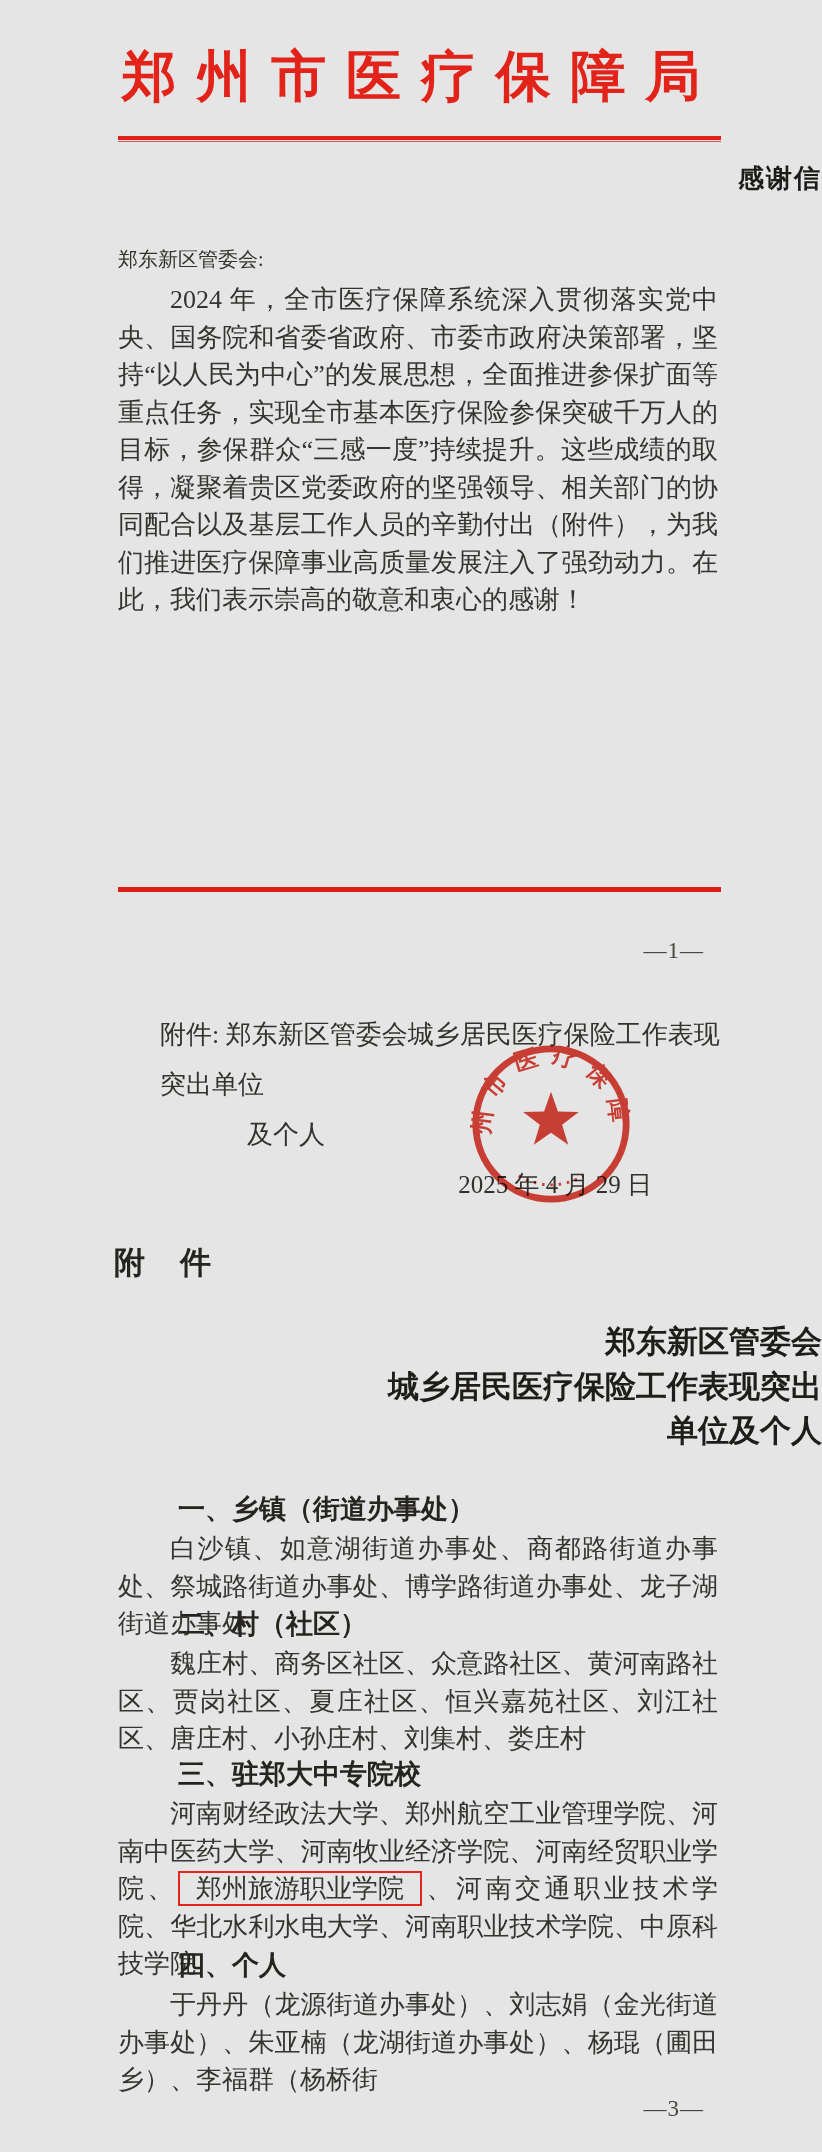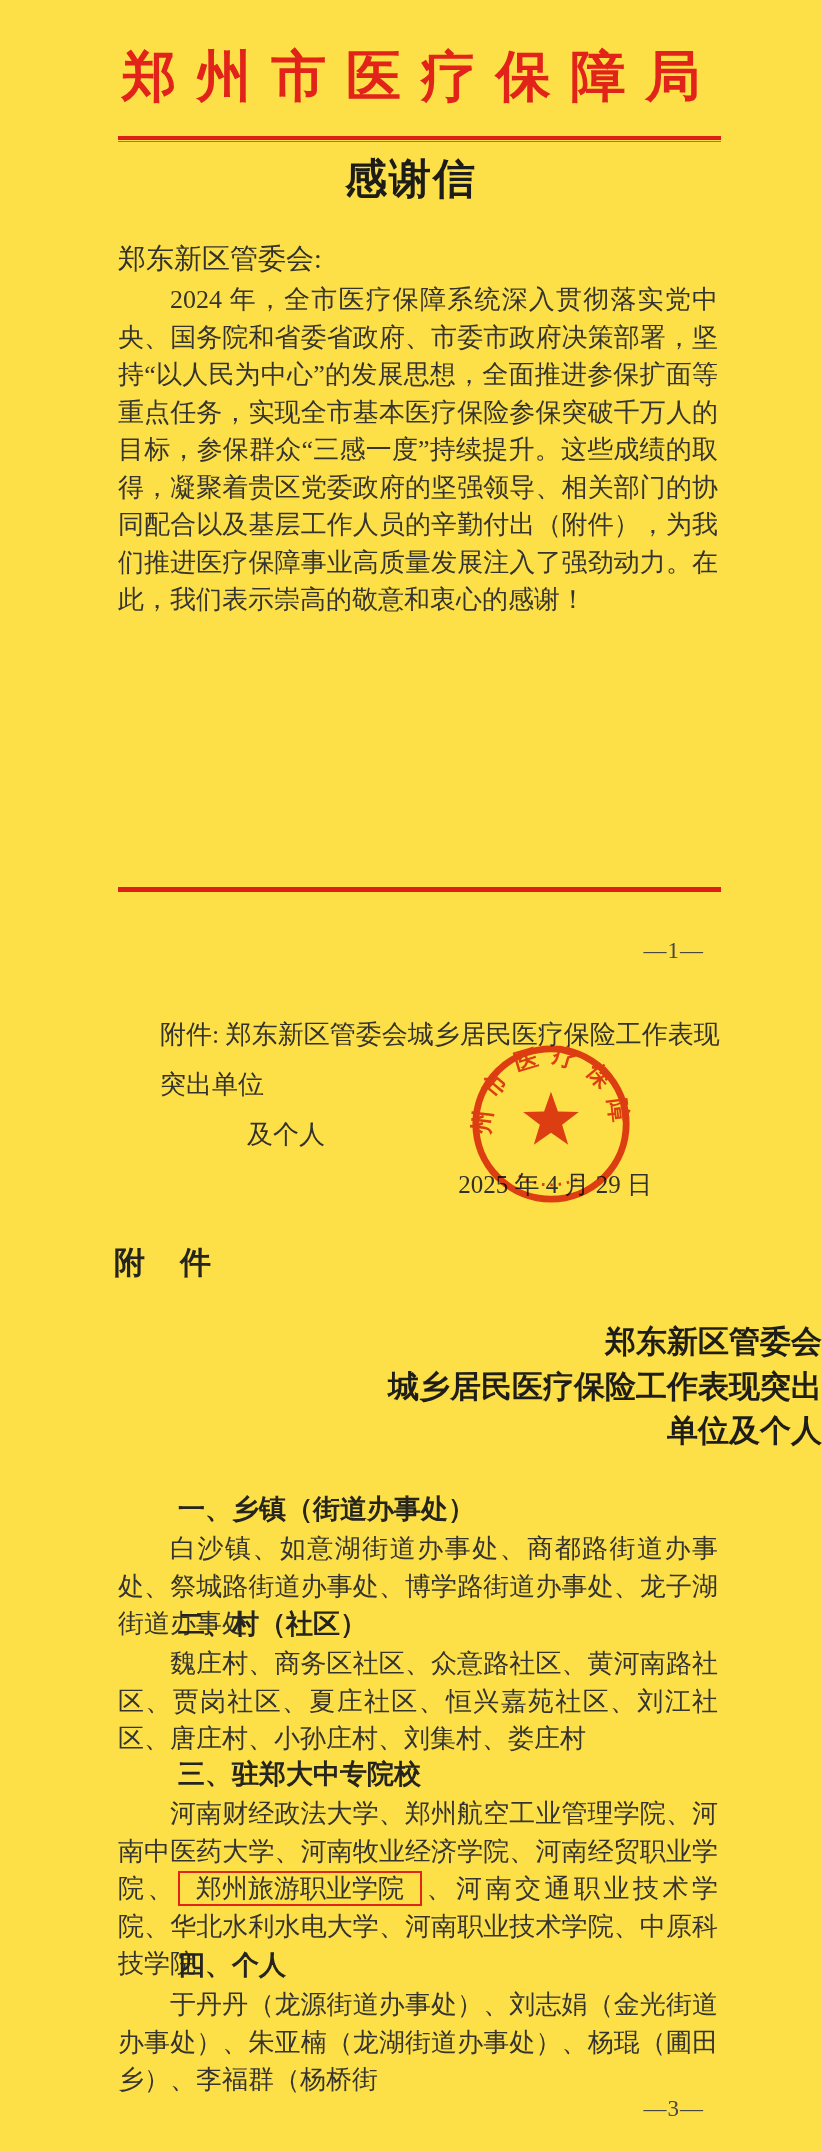--- a/index.html
+++ b/index.html
@@ -1,43 +1,43 @@
 <!DOCTYPE html>
 <html lang="zh"><head>
 <meta charset="utf-8">
 <style>
   html,body{margin:0;padding:0;background:#fbfaf8;}
   .page{
     position:relative;
     width:822px;height:2152px;
     margin:0 auto;
-    background:#fde047;
+    background:#e5e5e5;
     font-family:"Liberation Serif","DejaVu Serif",serif;
     color:#34322d;
     overflow:hidden;
   }
   .letterhead{
     position:absolute;top:40px;left:0;width:822px;
     text-align:center;
     font-size:55px;line-height:74px;font-weight:bold;
     color:#e2231a;
     letter-spacing:.36em;text-indent:.36em;
   }
   .head-rule{position:absolute;top:136px;left:118px;width:603px;}
   .head-rule .rule-thick{height:4px;background:#dd1f17;}
   .head-rule .rule-thin{height:1px;margin-top:1px;background:#e4564d;}
   .letter-title{
     position:absolute;top:156px;left:0;width:822px;margin:0;
-    text-align:center;
-    font-size:42px;line-height:46px;font-weight:bold;color:#1e1c19;
+    text-align:right;
+    font-size:26px;line-height:46px;font-weight:bold;color:#1e1c19;
     letter-spacing:2px;
   }
   .salutation{
     position:absolute;top:240px;left:118px;
-    font-size:28px;line-height:38px;
+    font-size:20px;line-height:38px;
   }
   .body-para{
     margin:0;
     font-size:26px;line-height:37.5px;
     text-align:justify;text-justify:inter-character;
     text-indent:2em;
     color:#363430;
   }
   .para1{position:absolute;top:281px;left:118px;width:600px;}
   .para2{position:absolute;top:587px;left:118px;width:600px;}

